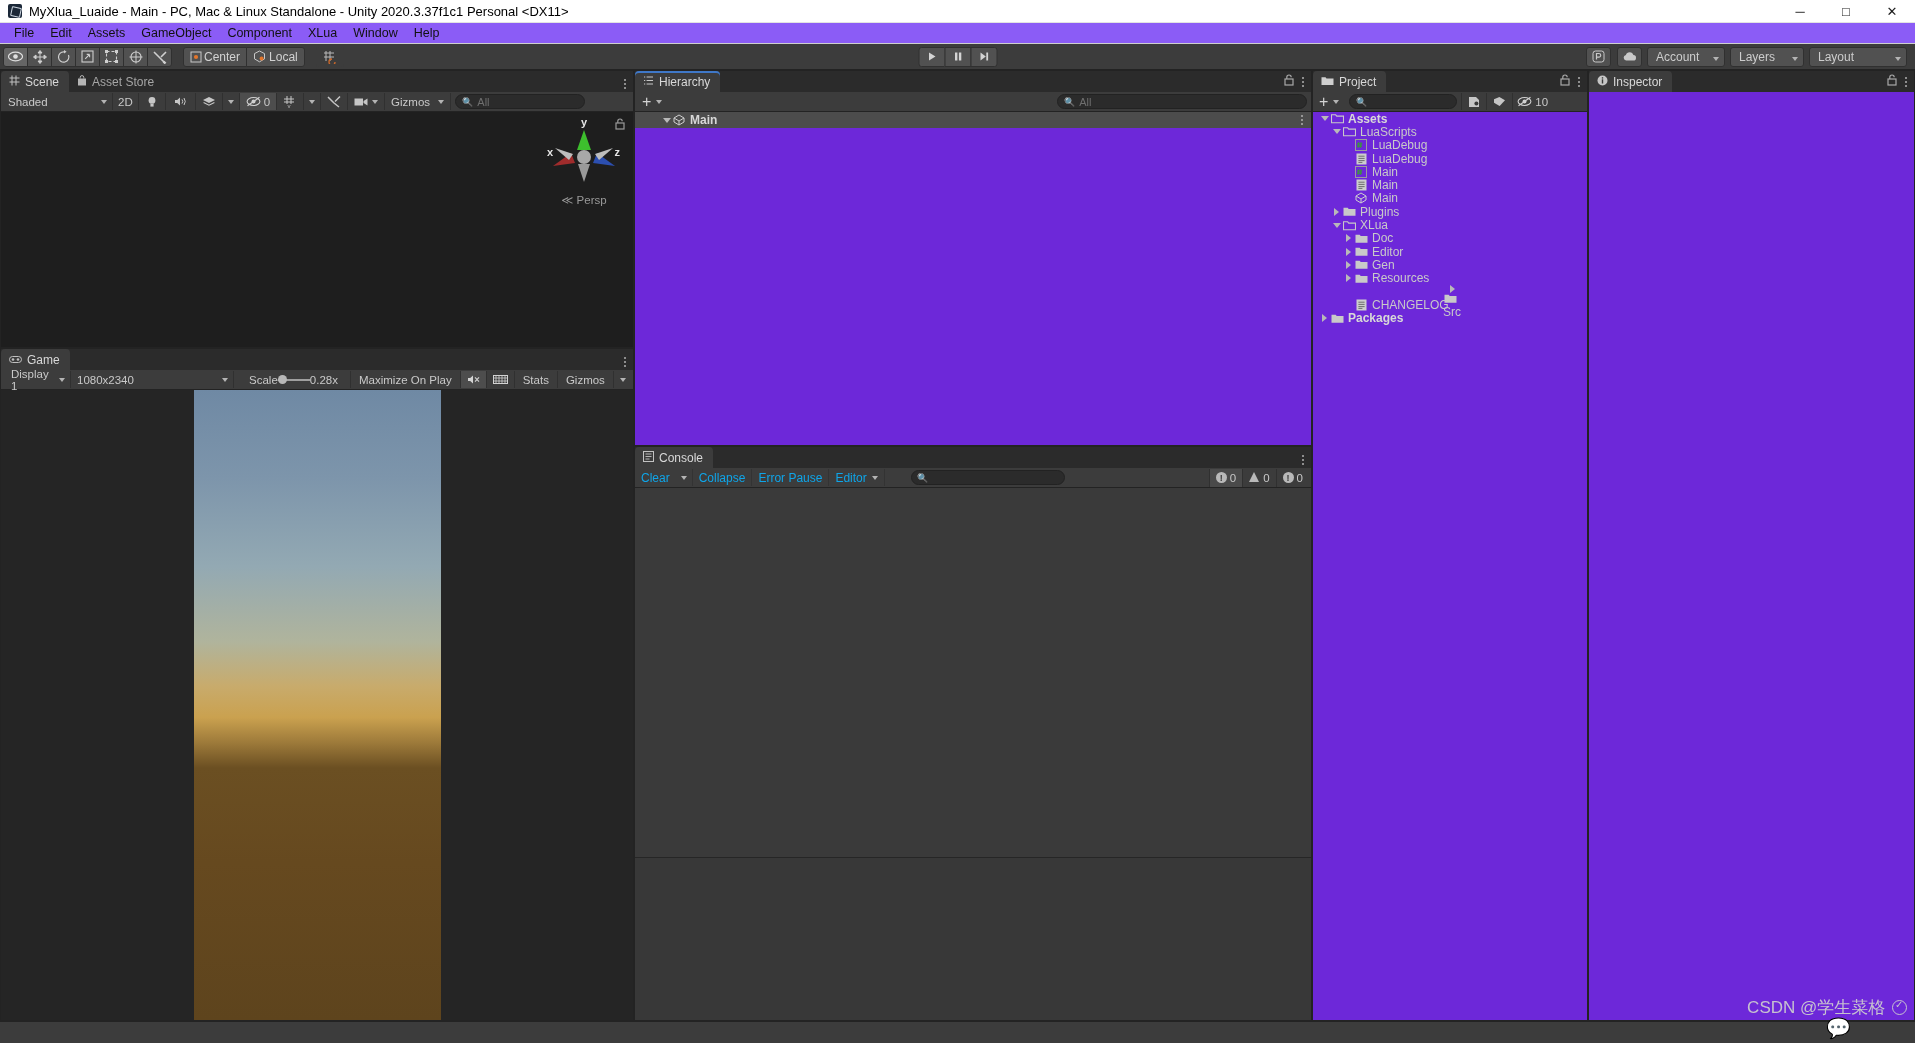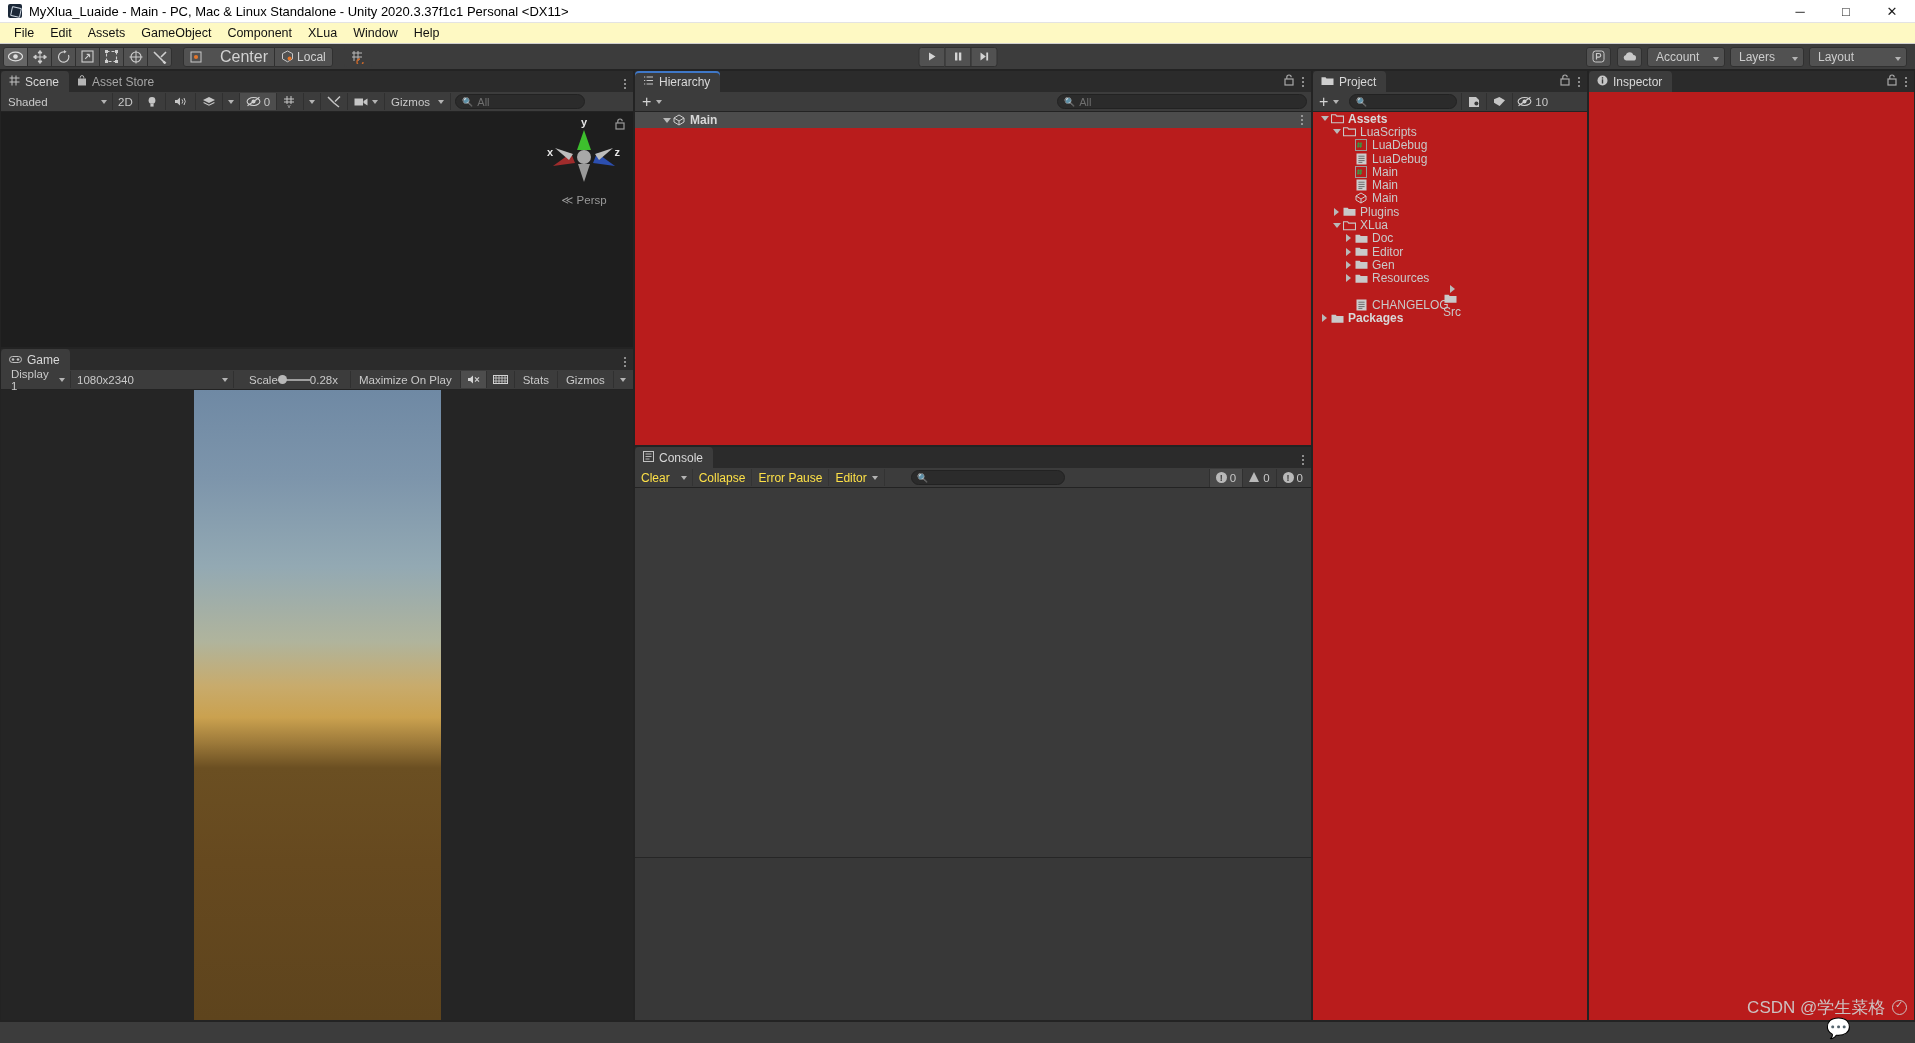--- a/index.html
+++ b/index.html
@@ -28,21 +28,21 @@
   }
   #titlebar .wtitle { flex:1; white-space:nowrap; overflow:hidden; }
   .wincontrols { display:flex; height:23px; }
   .wincontrols div {
     width:46px; height:23px; display:flex; align-items:center; justify-content:center;
     font-size:13px; color:#1a1a1a;
   }
 
   
   #menubar {
-    height:21px; background:#fef9c3; color:#111; display:flex; align-items:center;
+    height:21px; background:#8b5cf6; color:#111; display:flex; align-items:center;
     font-size:12.5px; padding-left:6px; border-bottom:1px solid #cfcfcf;
   }
   #menubar .mi { padding:0 8px; line-height:21px; white-space:nowrap; }
 
   
   #toolbar {
     height:26px; background:#3c3c3c; display:flex; align-items:center;
     border-bottom:1px solid #232323; padding:0 3px; position:relative;
   }
   .tbtn {
@@ -90,21 +90,21 @@
     height:17px; display:flex; align-items:center; justify-content:center; gap:3px;
     padding:0 5px; font-size:11.5px; color:#c9c9c9; border-right:1px solid #303030;
   }
   .sbtn.hi { background:#4d4d4d; }
   .searchbox {
     height:15px; flex:1; background:#2b2b2b; border:1px solid #222; border-radius:8px;
     display:flex; align-items:center; gap:4px; padding:0 6px; color:#6f6f6f; font-size:11px;
     margin:0 4px;
   }
   .searchbox .mag { font-size:9px; color:#8d8d8d; }
-  .body { flex:1; overflow:hidden; position:relative; background:#b91c1c; }
+  .body { flex:1; overflow:hidden; position:relative; background:#6d28d9; }
 
   
   .trow { height:13.3px; display:flex; align-items:center; font-size:12px; color:#c9c9c9; padding-left:4px; white-space:nowrap; }
   .trow.bold { font-weight:bold; color:#d8d8d8; }
   .trow.sel { background:#4c4c4c; }
   .tri { width:11px; flex:none; display:flex; align-items:center; justify-content:center; }
   .tri.down:after { content:""; border-left:4px solid transparent;border-right:4px solid transparent;border-top:5px solid #b9b9b9; }
   .tri.right:after{ content:""; border-top:4px solid transparent;border-bottom:4px solid transparent;border-left:5px solid #b9b9b9; }
   .ico { width:14px; height:12px; flex:none; margin-right:4px; display:flex; align-items:center; justify-content:center; }
 
@@ -121,21 +121,21 @@
     background: linear-gradient(to bottom,
       #6f89a4 0%, #7d95ab 14%, #93a9b3 28%, #b0b49c 40%,
       #c8ab6c 47%, #caa14f 52%, #9d7a3a 56%,
       #6b4f22 60%, #66491f 75%, #5e441d 100%);
   }
 
   .scrollv { position:absolute; right:0; top:0; width:13px; bottom:0; background:#383838; }
   .scrollh { position:absolute; left:0; bottom:0; height:13px; right:0; background:#383838; }
 
   
-  .conbtn { height:17px; display:flex;align-items:center;gap:3px;padding:0 6px;font-size:12px;color:#fde047; border-right:1px solid #333; }
+  .conbtn { height:17px; display:flex;align-items:center;gap:3px;padding:0 6px;font-size:12px;color:#0ea5e9; border-right:1px solid #333; }
   .counter { display:flex;align-items:center;gap:3px;padding:0 6px;height:18px;font-size:11.5px;color:#c8c8c8; border-left:1px solid #303030; }
   .counter.hi { background:#4a4a4a; }
   .cicon { width:11px;height:11px;border-radius:50%;background:#b9b9b9;color:#383838;font-size:9px;display:flex;align-items:center;justify-content:center;font-weight:bold; }
   .cicon.warn { border-radius:0; background:transparent; position:relative; color:transparent; }
   .cicon.warn:after { content:"";position:absolute;left:0;top:0;border-left:5.5px solid transparent;border-right:5.5px solid transparent;border-bottom:10px solid #b9b9b9; }
 
   
   #statusbar { height:22px; background:#3c3c3c; border-top:1px solid #232323; display:flex; align-items:center; font-size:11.5px; color:#b0b0b0; padding:0 8px; position:relative; }
   .watermark { position:absolute; right:8px; top:-26px; font-size:17px; color:#cfcfcf; opacity:.92; white-space:nowrap; }
   .wm-badge { display:inline-block; width:15px;height:15px;border:1.5px solid #cfcfcf;border-radius:50%; position:relative; vertical-align:-2px; margin-left:2px; }
@@ -211,21 +211,21 @@
         <path d="M10.5 11.5 l2 2" stroke="#cfcfcf" stroke-width="2.4"></path>
       </svg>
   </div>
 
   <div class="pivotgrp">
     <div class="tbtn first">
       <svg width="12" height="12" viewBox="0 0 12 12">
           <rect x="1" y="1" width="10" height="10" fill="none" stroke="#c9c9c9" stroke-width="1"></rect>
           <circle cx="6" cy="6" r="2.1" fill="#e4762b"></circle>
         </svg>
-      <span style="margin-left:18px;font-size:16px;">Center</span>
+      <span style="margin-left:2px;font-size:12px;">Center</span>
     </div>
     <div class="tbtn last">
       <svg width="13" height="13" viewBox="0 0 13 13">
           <path d="M6.5 1 L11.5 3.6 V8.9 L6.5 11.8 L1.5 8.9 V3.6 Z" fill="none" stroke="#c9c9c9" stroke-width="1"></path>
           <circle cx="8.6" cy="8.6" r="2" fill="#e4762b"></circle>
         </svg>
       <span style="margin-left:3px;font-size:12px;">Local</span>
     </div>
     <div class="tbtn flat solo" style="margin-left:11px;">
       <svg width="14" height="14" viewBox="0 0 14 14">

